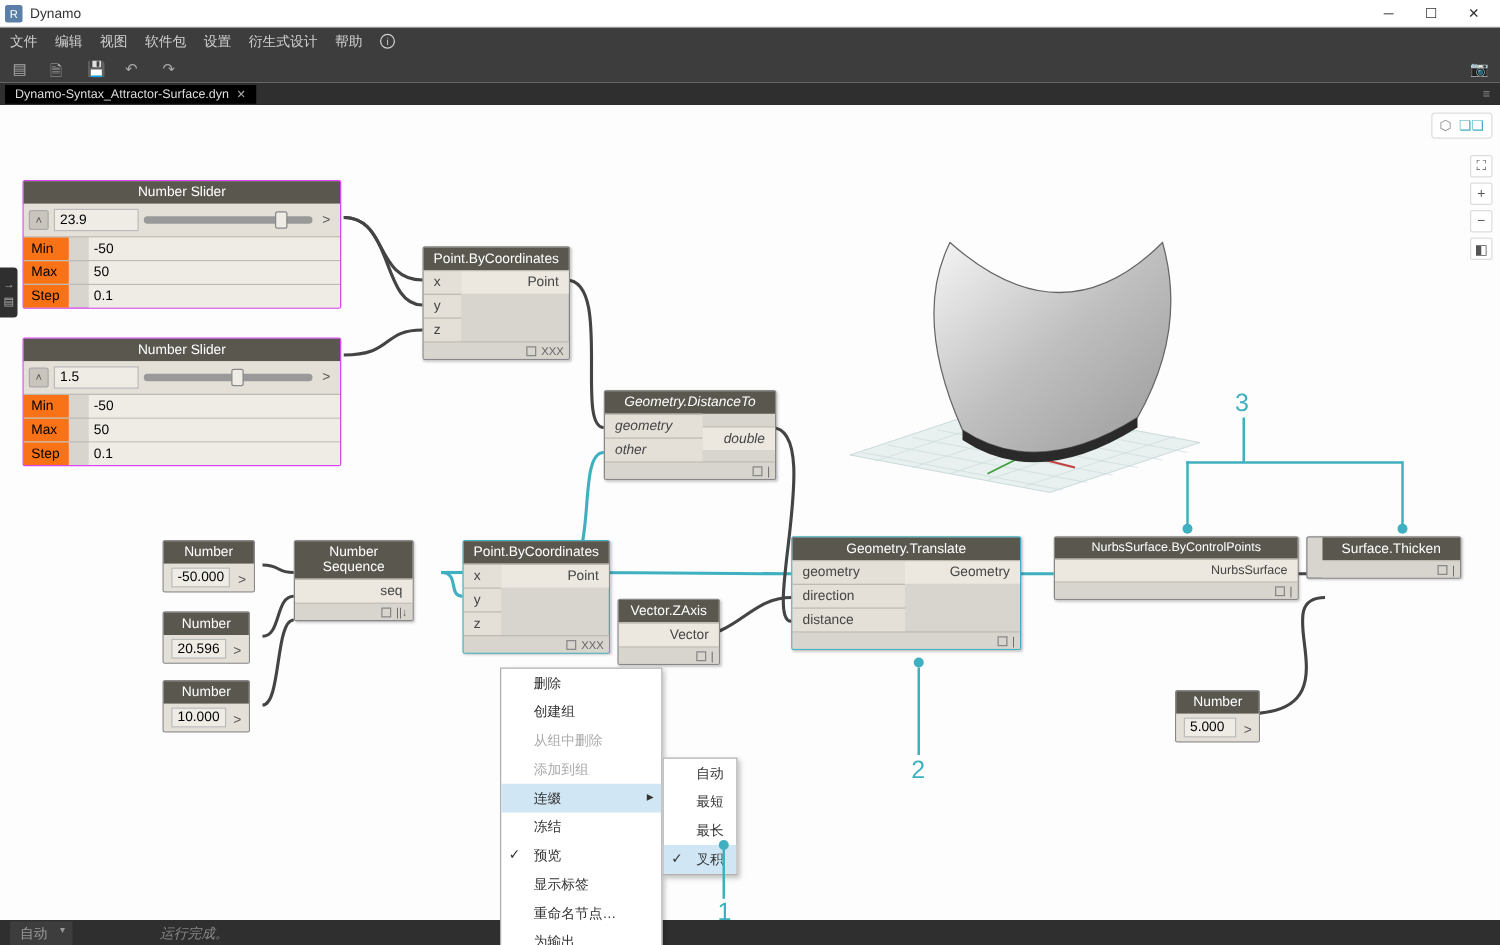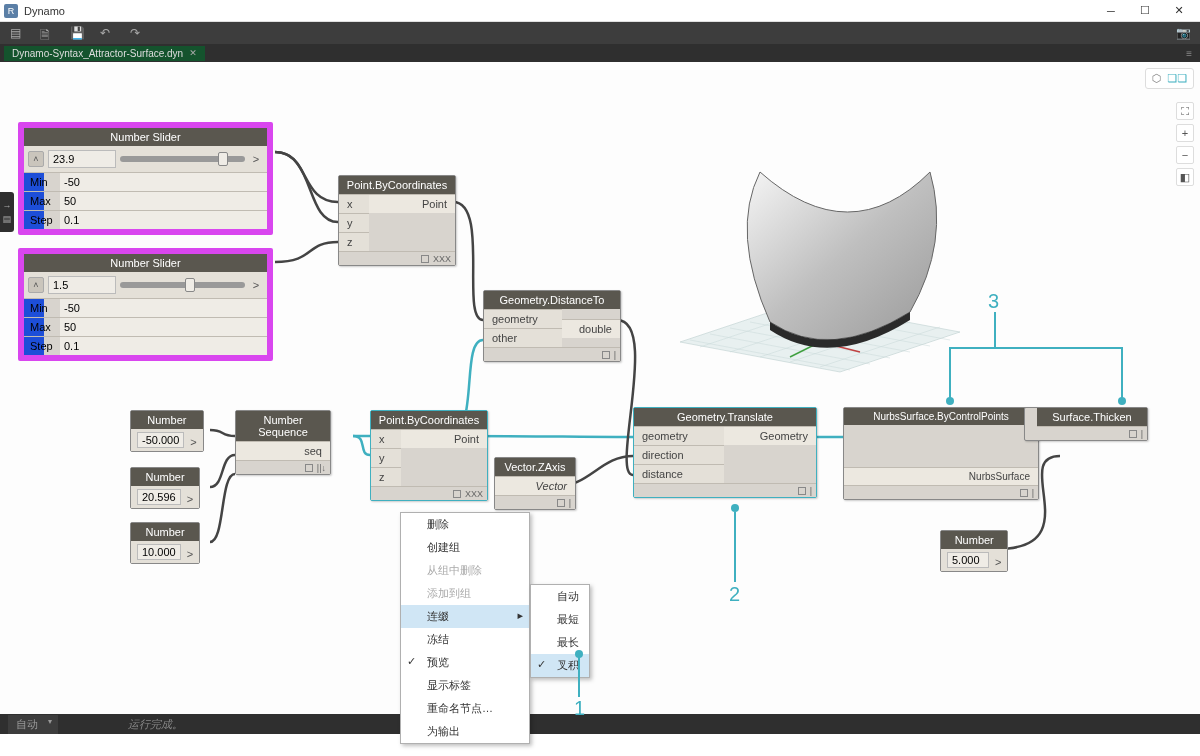--- a/index.html
+++ b/index.html
@@ -16,21 +16,21 @@
 .darkband { background:#3d3d3d; color:#d0d0d0; }
 .menubar { height:22px; display:flex; align-items:center; padding:0 8px; gap:14px; font-size:11px; }
 .menubar span { color:#d0d0d0; }
 .menubar .info { width:12px; height:12px; border:1px solid #d0d0d0; border-radius:50%; font-size:8px; display:flex; align-items:center; justify-content:center; }
 .toolbar { height:22px; display:flex; align-items:center; padding:0 10px; gap:16px; }
 .toolbar .icn { width:14px; height:14px; color:#aaa; font-size:12px; }
 .toolbar .cam { margin-left:auto; color:#888; font-size:12px; }
 
 
 .filetabs { height:18px; background:#2f2f2f; display:flex; align-items:center; font-size:10px; padding-left:4px; }
-.filetabs .tab { background:#14532d; color:#ddd; padding:2px 8px; display:flex; align-items:center; gap:6px; }
+.filetabs .tab { background:#000000; color:#ddd; padding:2px 8px; display:flex; align-items:center; gap:6px; }
 .filetabs .tab .x { color:#aaa; font-size:9px; }
 .filetabs .burger { margin-left:auto; color:#888; padding-right:8px; }
 
 
 .canvas { position:relative; width:100%; height:652px; background:#fdfdfd; }
 
 
 .sidetab { position:absolute; left:0; top:130px; width:14px; height:40px; background:#2f2f2f; border-radius:0 3px 3px 0; display:flex; flex-direction:column; align-items:center; justify-content:center; color:#aaa; font-size:9px; gap:4px; }
 
 
@@ -44,30 +44,30 @@
 .node.selected { border:1.5px solid #3fb0c0; }
 .node .hdr { background:#5a574f; color:#fff; text-align:center; padding:3px 6px; font-size:11px; }
 .node .body { display:flex; }
 .node .ins, .node .outs { display:flex; flex-direction:column; }
 .node .port { padding:3px 8px; border-top:1px solid #c0bbb2; color:#444; background:#e4e0d8; white-space:nowrap; }
 .node .outs .port { text-align:right; background:#ece8e0; }
 .node .ftr { height:14px; background:#d8d4ce; border-top:1px solid #c0bbb2; display:flex; justify-content:flex-end; align-items:center; padding:0 4px; gap:4px; font-size:9px; color:#666; }
 .node .ftr .sq { width:8px; height:8px; border:1px solid #888; }
 
 
-.slider { position:absolute; background:#d8d4ce; border:6px solid #d946ef; border-radius:2px; font-size:11px; width:255px; }
+.slider { position:absolute; background:#d8d4ce; border:1px solid #d946ef; border-radius:2px; font-size:11px; width:255px; }
 .slider .hdr { background:#5a574f; color:#fff; text-align:center; padding:3px 6px; }
 .slider .toprow { display:flex; align-items:center; padding:4px; gap:4px; background:#e4e0d8; }
 .slider .chev { width:16px; height:16px; background:#cac5bc; border:1px solid #aaa; border-radius:2px; display:flex; align-items:center; justify-content:center; font-size:9px; color:#555; }
 .slider .val { width:68px; background:#efece6; border:1px solid #bbb; padding:2px 4px; }
 .slider .track { flex:1; height:6px; background:#999; border-radius:3px; position:relative; }
 .slider .thumb { position:absolute; top:-4px; width:10px; height:14px; background:#efece6; border:1px solid #888; border-radius:2px; }
 .slider .gt { width:14px; text-align:center; color:#555; }
 .slider .prm { display:flex; border-top:1px solid #c0bbb2; }
-.slider .prm .lbl { width:20px; background:#1d4ed8; padding:3px 6px; }
+.slider .prm .lbl { width:36px; background:#f97316; padding:3px 6px; }
 .slider .prm .v { flex:1; background:#efece6; padding:3px 4px;margin-left:16px; }
 
 
 .numnode { position:absolute; background:#d8d4ce; border:1px solid #888; border-radius:2px; font-size:11px; }
 .numnode .hdr { background:#5a574f; color:#fff; text-align:center; padding:3px 6px; }
 .numnode .row { display:flex; align-items:flex-end; padding:3px 6px; gap:6px; background:#e4e0d8; }
 .numnode .row .v { background:#efece6; border:1px solid #bbb; padding:1px 4px; min-width:42px; }
 .numnode .row .gt { color:#555; }
 
 
@@ -104,20 +104,30 @@
   <div class="ticon">R</div>
   <div class="ttitle">Dynamo</div>
   <div class="winbtns">
     <span>─</span>
     <span>☐</span>
     <span>✕</span>
   </div>
 </div>
 
 <div class="darkband">
+  <div class="menubar">
+    <span>文件</span>
+    <span>编辑</span>
+    <span>视图</span>
+    <span>软件包</span>
+    <span>设置</span>
+    <span>衍生式设计</span>
+    <span>帮助</span>
+    <span class="info">i</span>
+  </div>
   <div class="toolbar">
     <span class="icn">▤</span>
     <span class="icn">🗎</span>
     <span class="icn">💾</span>
     <span class="icn">↶</span>
     <span class="icn">↷</span>
     <span class="icn cam">📷</span>
   </div>
 </div>
 
@@ -225,21 +235,21 @@
       <div class="outs" style="flex:1;">
         <div class="port">Point</div>
       </div>
     </div>
     <div class="ftr">
         <span class="sq"></span>
         <span>XXX</span>
       </div>
   </div>
 
-  <div class="node" style="left:483px; top:228px; width:138px;">
+  <div class="node" style="left:483px; top:228px; width:138px;font-style:italic;">
     <div class="hdr">Geometry.DistanceTo</div>
     <div class="body">
       <div class="ins" style="flex:0 0 78px;">
         <div class="port">geometry</div>
         <div class="port">other</div>
       </div>
       <div class="outs" style="flex:1;justify-content:center;">
         <div class="port">double</div>
       </div>
     </div>
@@ -298,21 +308,21 @@
     </div>
     <div class="ftr">
         <span class="sq"></span>
         <span>XXX</span>
       </div>
   </div>
 
   <div class="node" style="left:494px; top:395px; width:82px;">
     <div class="hdr">Vector.ZAxis</div>
     <div class="body">
-        <div class="outs" style="flex:1;font-style:italic;">
+        <div class="outs" style="flex:1;">
           <div class="port">Vector</div>
         </div>
       </div>
     <div class="ftr">
         <span class="sq"></span>
         <span>|</span>
       </div>
   </div>
 
   <div class="node selected" style="left:633px; top:345px; width:184px;">
@@ -330,30 +340,30 @@
     <div class="ftr">
         <span class="sq"></span>
         <span>|</span>
       </div>
   </div>
 
   <div class="node" style="left:843px; top:345px; width:196px;">
     <div class="hdr" style="font-size:10px;">NurbsSurface.ByControlPoints</div>
     <div class="body">
       <div class="outs" style="flex:1;">
-        <div class="port" style="font-size:10px;margin-top:42px;">NurbsSurface</div>
+        <div class="port" style="font-size:10px;">NurbsSurface</div>
       </div>
     </div>
     <div class="ftr">
         <span class="sq"></span>
         <span>|</span>
       </div>
   </div>
 
-  <div class="node" style="left:1024px; top:345px; width:124px;padding-left:12px;">
+  <div class="node" style="left:1045px; top:345px; width:124px;padding-left:12px;">
     <div class="hdr">Surface.Thicken</div>
     <div class="ftr">
         <span class="sq"></span>
         <span>|</span>
       </div>
   </div>
 
   <div class="numnode" style="left:940px; top:468px;">
     <div class="hdr">Number</div>
     <div class="row">

